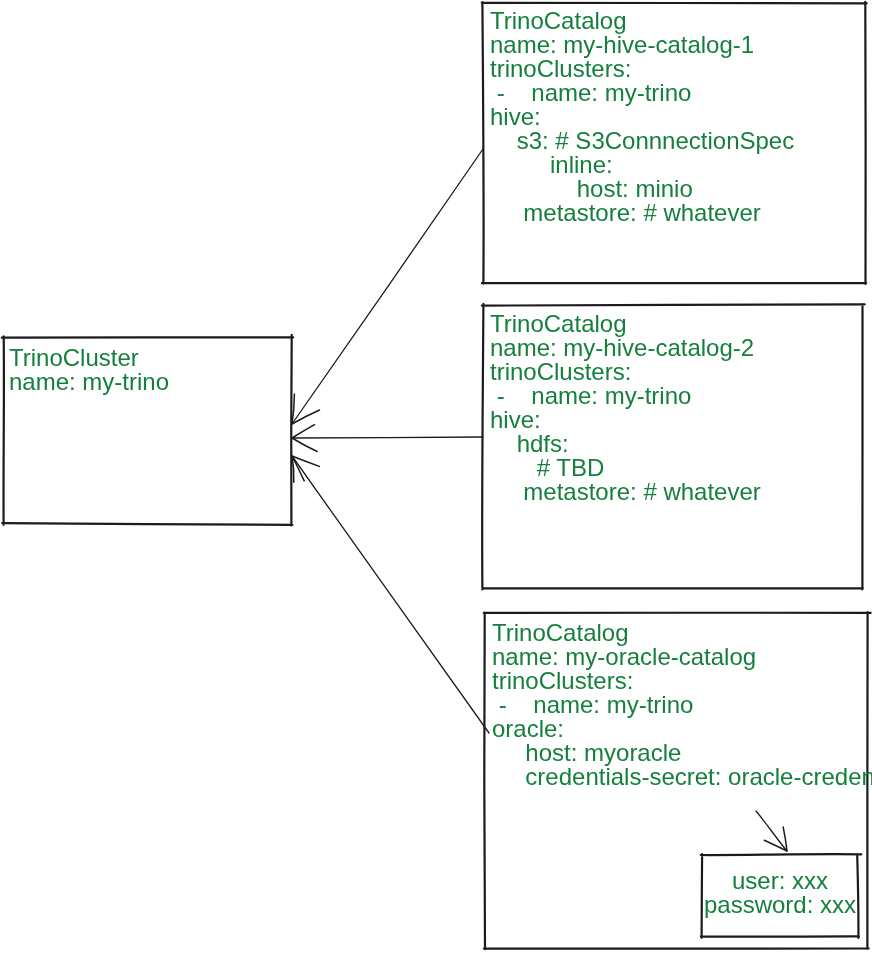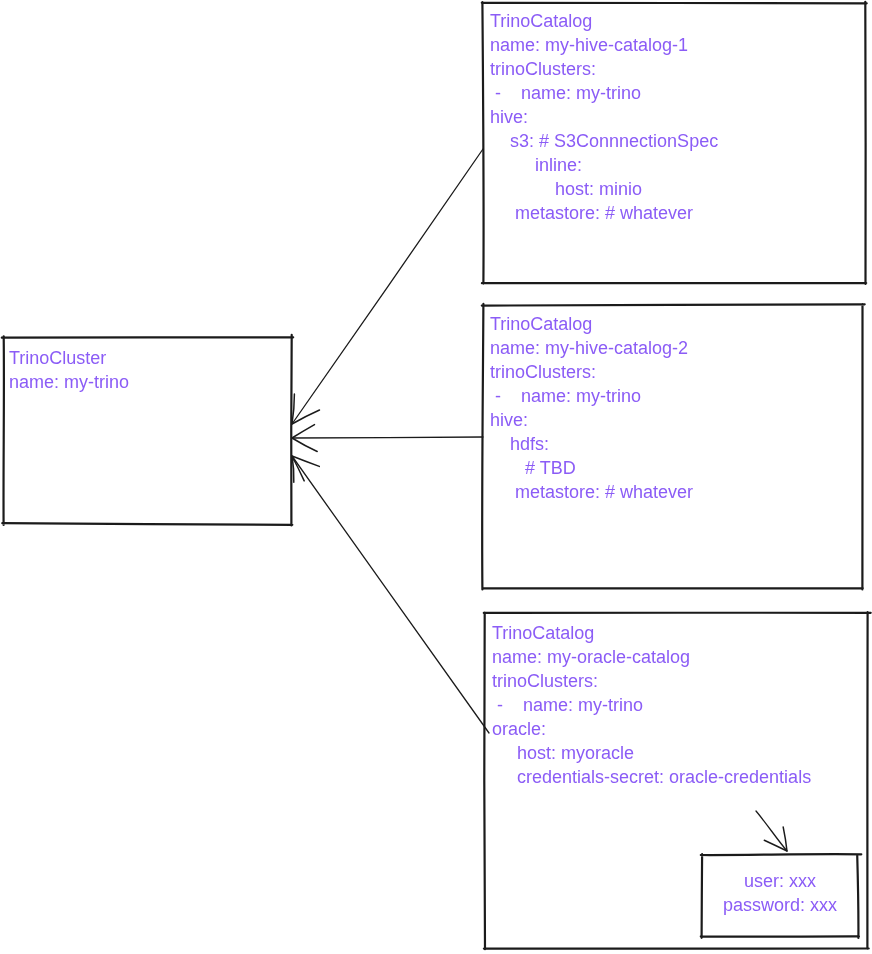--- a/index.html
+++ b/index.html
@@ -20,23 +20,23 @@
     left: 0;
     top: 0;
   }
   .node {
     position: absolute;
   }
   .yaml {
     position: absolute;
     margin: 0;
     font-family: "Liberation Sans", sans-serif;
-    font-size: 18px;
+    font-size: 24px;
     line-height: 24px;
-    color: #8b5cf6;
+    color: #15803d;
     white-space: pre;
   }
   .centered {
     text-align: center;
     width: 100%;
     left: 0;
   }
 </style>
 </head>
 <body>

